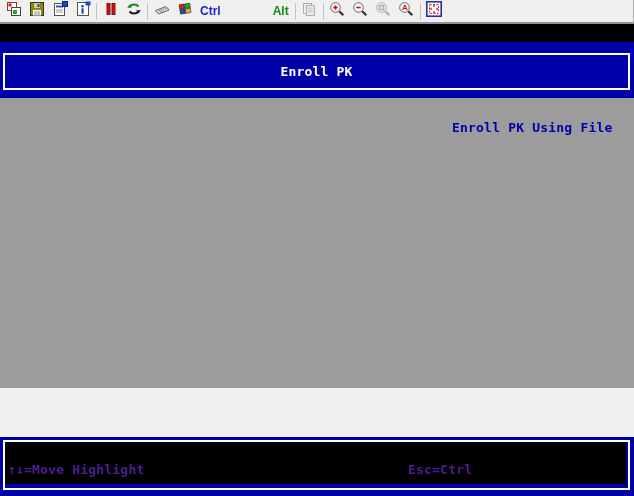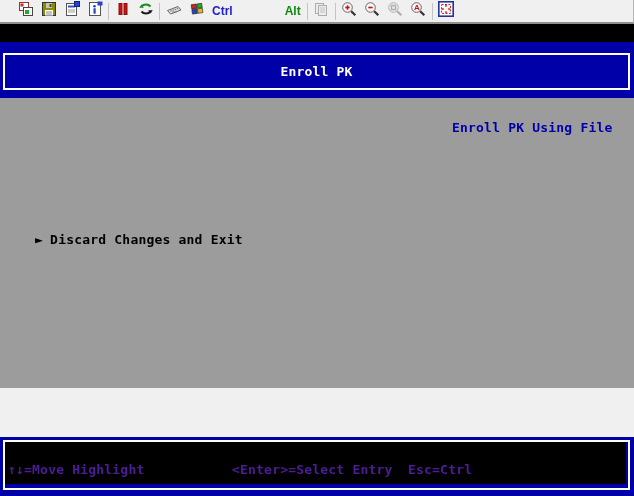--- a/index.html
+++ b/index.html
@@ -6,21 +6,21 @@
   body{
     width:634px;height:496px;overflow:hidden;position:relative;
     background:#F0F0F0;
     font-family:"Liberation Sans",sans-serif;
   }
   
   .toolbar{
     position:absolute;top:0;left:0;width:634px;height:24px;
     background:#F0F0F0;border-bottom:2px solid #8F8F8F;
     box-sizing:border-box;
-    display:flex;align-items:center;padding-left:14px;
+    display:flex;align-items:center;padding-left:2px;
     border-right:1px solid #B5B5B5;
   }
   .tbtn{
     width:23px;height:20px;flex:0 0 auto;
     display:flex;align-items:center;justify-content:center;
     cursor:default;
   }
   .tbtn.text-btn{width:auto;padding:0 4px;font-weight:bold;font-size:12px;}
   .tbtn.disabled{opacity:.95;}
   .tsep{width:1px;height:17px;background:#C4C4C4;margin:0 2px;flex:0 0 auto;}
@@ -239,26 +239,22 @@
   <div class="top-black"></div>
 
   <div class="header-band">
     <div class="header-frame">Enroll PK</div>
   </div>
 
   <span class="help-right">Enroll PK Using File</span>
 
 
 
-  <div class="menu-row" style="top:192px">
-    <span class="arrow">►</span><span class="menu-label">Discard Changes and Exit</span>
-  </div>
 
   <div class="footer-band">
     <div class="footer-frame">
       <div class="footer-black"></div>
     </div>
   </div>
 
   <span class="fhint move">↑↓=Move Highlight</span>
-  <span class="fhint select">&lt;Enter&gt;=Select Entry</span>
   <span class="fhint exit">Esc=Ctrl</span>
 </div>
 
 </body></html>

